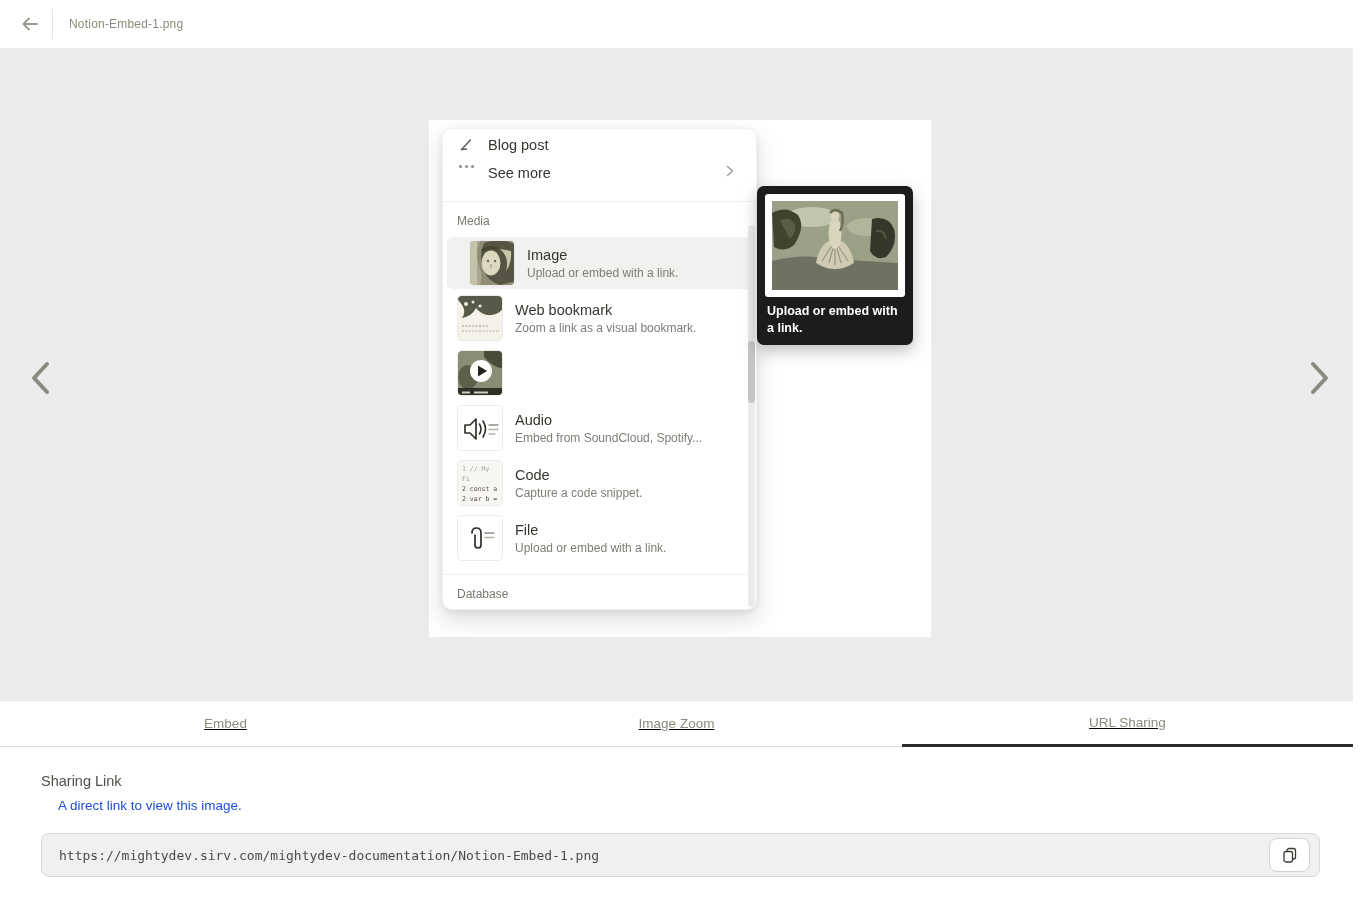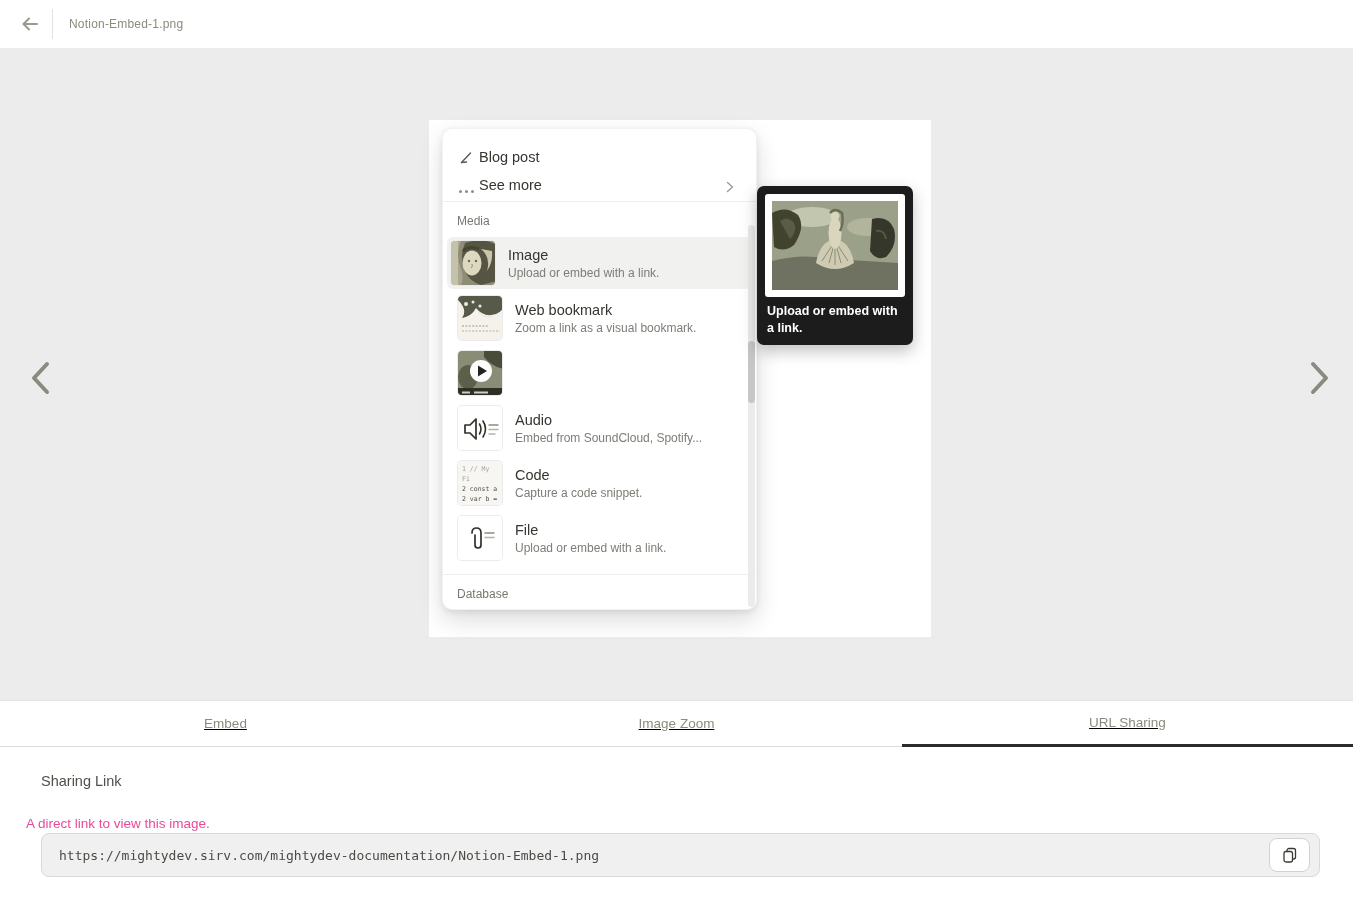--- a/index.html
+++ b/index.html
@@ -26,30 +26,30 @@
   .nav-prev { left:22px; top:308px; }
   .nav-next { left:1302px; top:308px; }
 
   .canvas { position:absolute; left:429px; top:72px; width:502px; height:517px; background:#fff; }
 
   
   .nmenu { position:absolute; left:13px; top:8px; width:315px; height:482px;
     background:#fff; border-radius:10px; border:1px solid rgba(0,0,0,.05);
     box-shadow:0 10px 24px rgba(0,0,0,.14), 0 2px 6px rgba(0,0,0,.08);
     padding-top:8px; overflow:hidden; }
-  .mi-row { height:28px; display:flex; align-items:flex-end; padding:0 14px; gap:4px; cursor:pointer; }
+  .mi-row { height:28px; display:flex; align-items:flex-start; padding:0 14px; gap:13px; cursor:pointer; }
   .mi-icon { width:18px; display:flex; justify-content:center; }
   .mi-label { font-size:14.5px; color:#37352f; flex:1; }
   .ellipsis-dots { display:flex; gap:3px; }
   .ellipsis-dots i { width:3px; height:3px; border-radius:50%; background:#8f8e86; }
   .nmenu-divider { height:1px; background:#efefed; margin:8px 0; }
   .section-label { font-size:12px; color:#787770; padding:4px 14px 9px; }
   .media-row { height:52px; display:flex; align-items:center; gap:12px;
     padding:0 14px; margin-bottom:3px; cursor:pointer; }
-  .media-row.hl { background:#f1f1ef; border-radius:6px; margin-left:4px; margin-right:4px; padding:0 3px; }
+  .media-row.hl { background:#f1f1ef; border-radius:6px; margin-left:4px; margin-right:4px; padding:0 22px; }
   .thumb { width:46px; height:46px; border-radius:5px; overflow:hidden; flex:none;
     border:1px solid rgba(0,0,0,.08); background:#fff; position:relative; }
   .thumb svg { display:block; }
   .media-text { display:flex; flex-direction:column; gap:3px; }
   .media-title { font-size:14.5px; color:#37352f; }
   .media-desc { font-size:12px; color:#7e7c75; }
   .code-lines { padding:3px 4px; font-family:"DejaVu Sans Mono", monospace;
     font-size:6.5px; line-height:10px; color:#55534a; background:#f7f6f2; width:100%; height:100%; }
   .code-lines div:first-child { color:#a3a198; }
   .sb-track { position:absolute; right:1px; top:96px; height:382px; width:7px;
@@ -69,21 +69,21 @@
   
   .tabs { position:absolute; top:700px; left:0; width:1353px; height:47px;
     background:#fff; border-top:1px solid #e6e6e4; display:flex;text-decoration:underline; }
   .tab { flex:1; display:flex; align-items:center; justify-content:center;
     font-size:13.5px; color:#8b8b7d; border-bottom:1px solid #dcdcda; cursor:pointer; }
   .tab.active { border-bottom:3px solid #2b2b29; }
 
   
   .panel { position:absolute; top:747px; left:0; width:1361px; height:159px; background:#fff; }
   .panel-heading { position:absolute; left:41px; top:26px; font-size:14.5px; color:#50504a; }
-  .panel-desc { position:absolute; left:26px; top:51px; font-size:13.5px; color:#ec4899;margin-top:18px; }
+  .panel-desc { position:absolute; left:58px; top:51px; font-size:13.5px; color:#1d4ed8; }
   .url-box { position:absolute; left:41px; top:86px; width:1279px; height:44px;
     background:#f0f0f0; border:1px solid #d9d9d7; border-radius:8px;
     display:flex; align-items:center; }
   .url-text { font-family:"DejaVu Sans Mono", monospace; font-size:13px;
     color:#4b4b45; padding-left:17px; }
   .copy-btn { position:absolute; right:9px; top:4px; width:41px; height:34px;
     background:#fff; border:1px solid #d2d2d0; border-radius:8px;
     display:flex; align-items:center; justify-content:center; cursor:pointer; }
 </style>
 </head>

